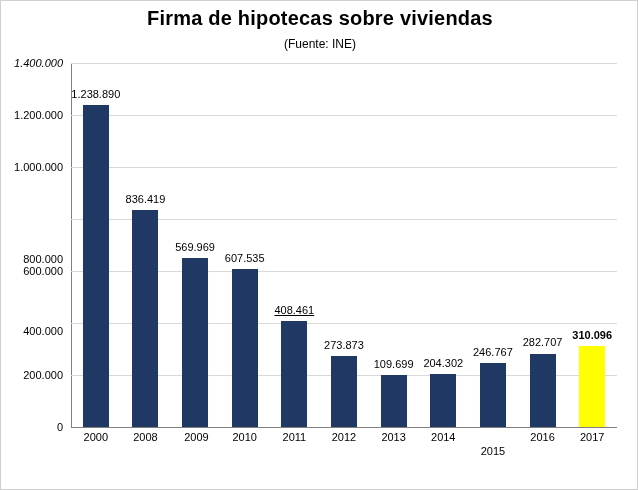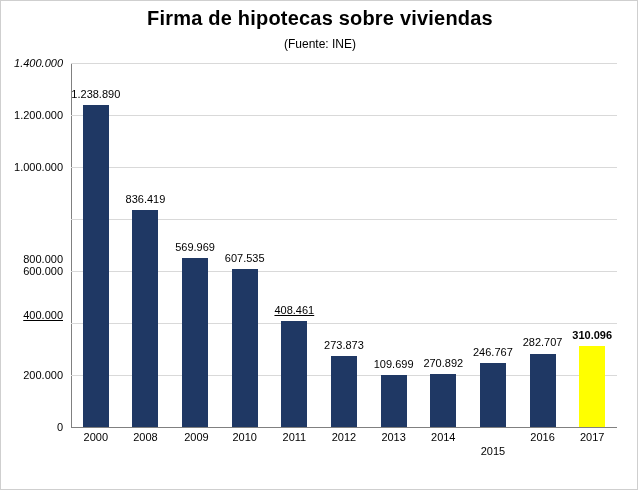--- a/index.html
+++ b/index.html
@@ -119,21 +119,21 @@
 <body>
 
 <div id="chart-root">
 
   <div id="chart-title">Firma de hipotecas sobre viviendas</div>
   <div id="chart-subtitle">(Fuente: INE)</div>
 
   <div id="y-labels">
       <div style="top: 364px;">0</div>
       <div style="top: 312px;">200.000</div>
-      <div style="top: 252px; text-decoration: underline;">400.000</div>
+      <div style="top: 268px;">400.000</div>
       <div style="top: 208px;">600.000</div>
       <div style="top: 156px; margin-top: 40px;">800.000</div>
       <div style="top: 104px;">1.000.000</div>
       <div style="top: 52px;">1.200.000</div>
       <div style="top: 0px; font-style: italic;">1.400.000</div>
     </div>
   <div id="y-axis-line"></div>
 
   <div id="plot">
       <div class="grid-row axis-zero" style="top: 364px;"></div>
@@ -152,21 +152,21 @@
       <div class="bar-value" style="left: 93.2727px; width: 61.6364px; top: 177.769px;">569.969</div>
       <div class="bar" style="left: 160.727px; width: 26px; height: 157.959px;"></div>
       <div class="bar-value" style="left: 142.909px; width: 61.6364px; top: 189.041px;">607.535</div>
       <div class="bar" style="left: 210.364px; width: 26px; height: 106.2px;"></div>
       <div class="bar-value" style="left: 192.545px; width: 61.6364px; top: 240.8px; text-decoration: underline;">408.461</div>
       <div class="bar" style="left: 260px; width: 26px; height: 71.207px;"></div>
       <div class="bar-value" style="left: 242.182px; width: 61.6364px; top: 275.793px;">273.873</div>
       <div class="bar" style="left: 309.636px; width: 26px; height: 51.9228px;"></div>
       <div class="bar-value" style="left: 291.818px; width: 61.6364px; top: 295.077px;">109.699</div>
       <div class="bar" style="left: 359.273px; width: 26px; height: 53.1185px;"></div>
-      <div class="bar-value" style="left: 341.455px; width: 61.6364px; top: 293.881px;">270.892</div>
+      <div class="bar-value" style="left: 341.455px; width: 61.6364px; top: 293.881px;">204.302</div>
       <div class="bar" style="left: 408.909px; width: 26px; height: 64.1594px;"></div>
       <div class="bar-value" style="left: 391.091px; width: 61.6364px; top: 282.841px;">246.767</div>
       <div class="bar" style="left: 458.545px; width: 26px; height: 73.5038px;"></div>
       <div class="bar-value" style="left: 440.727px; width: 61.6364px; top: 273.496px;">282.707</div>
       <div class="bar highlight" style="left: 508.182px; width: 26px; height: 80.625px;"></div>
       <div class="bar-value highlight" style="left: 490.364px; width: 61.6364px; top: 266.375px;">310.096</div>
     </div>
 
   <div id="x-labels">
       <div style="left: 0px; width: 49.6364px;">2000</div>

